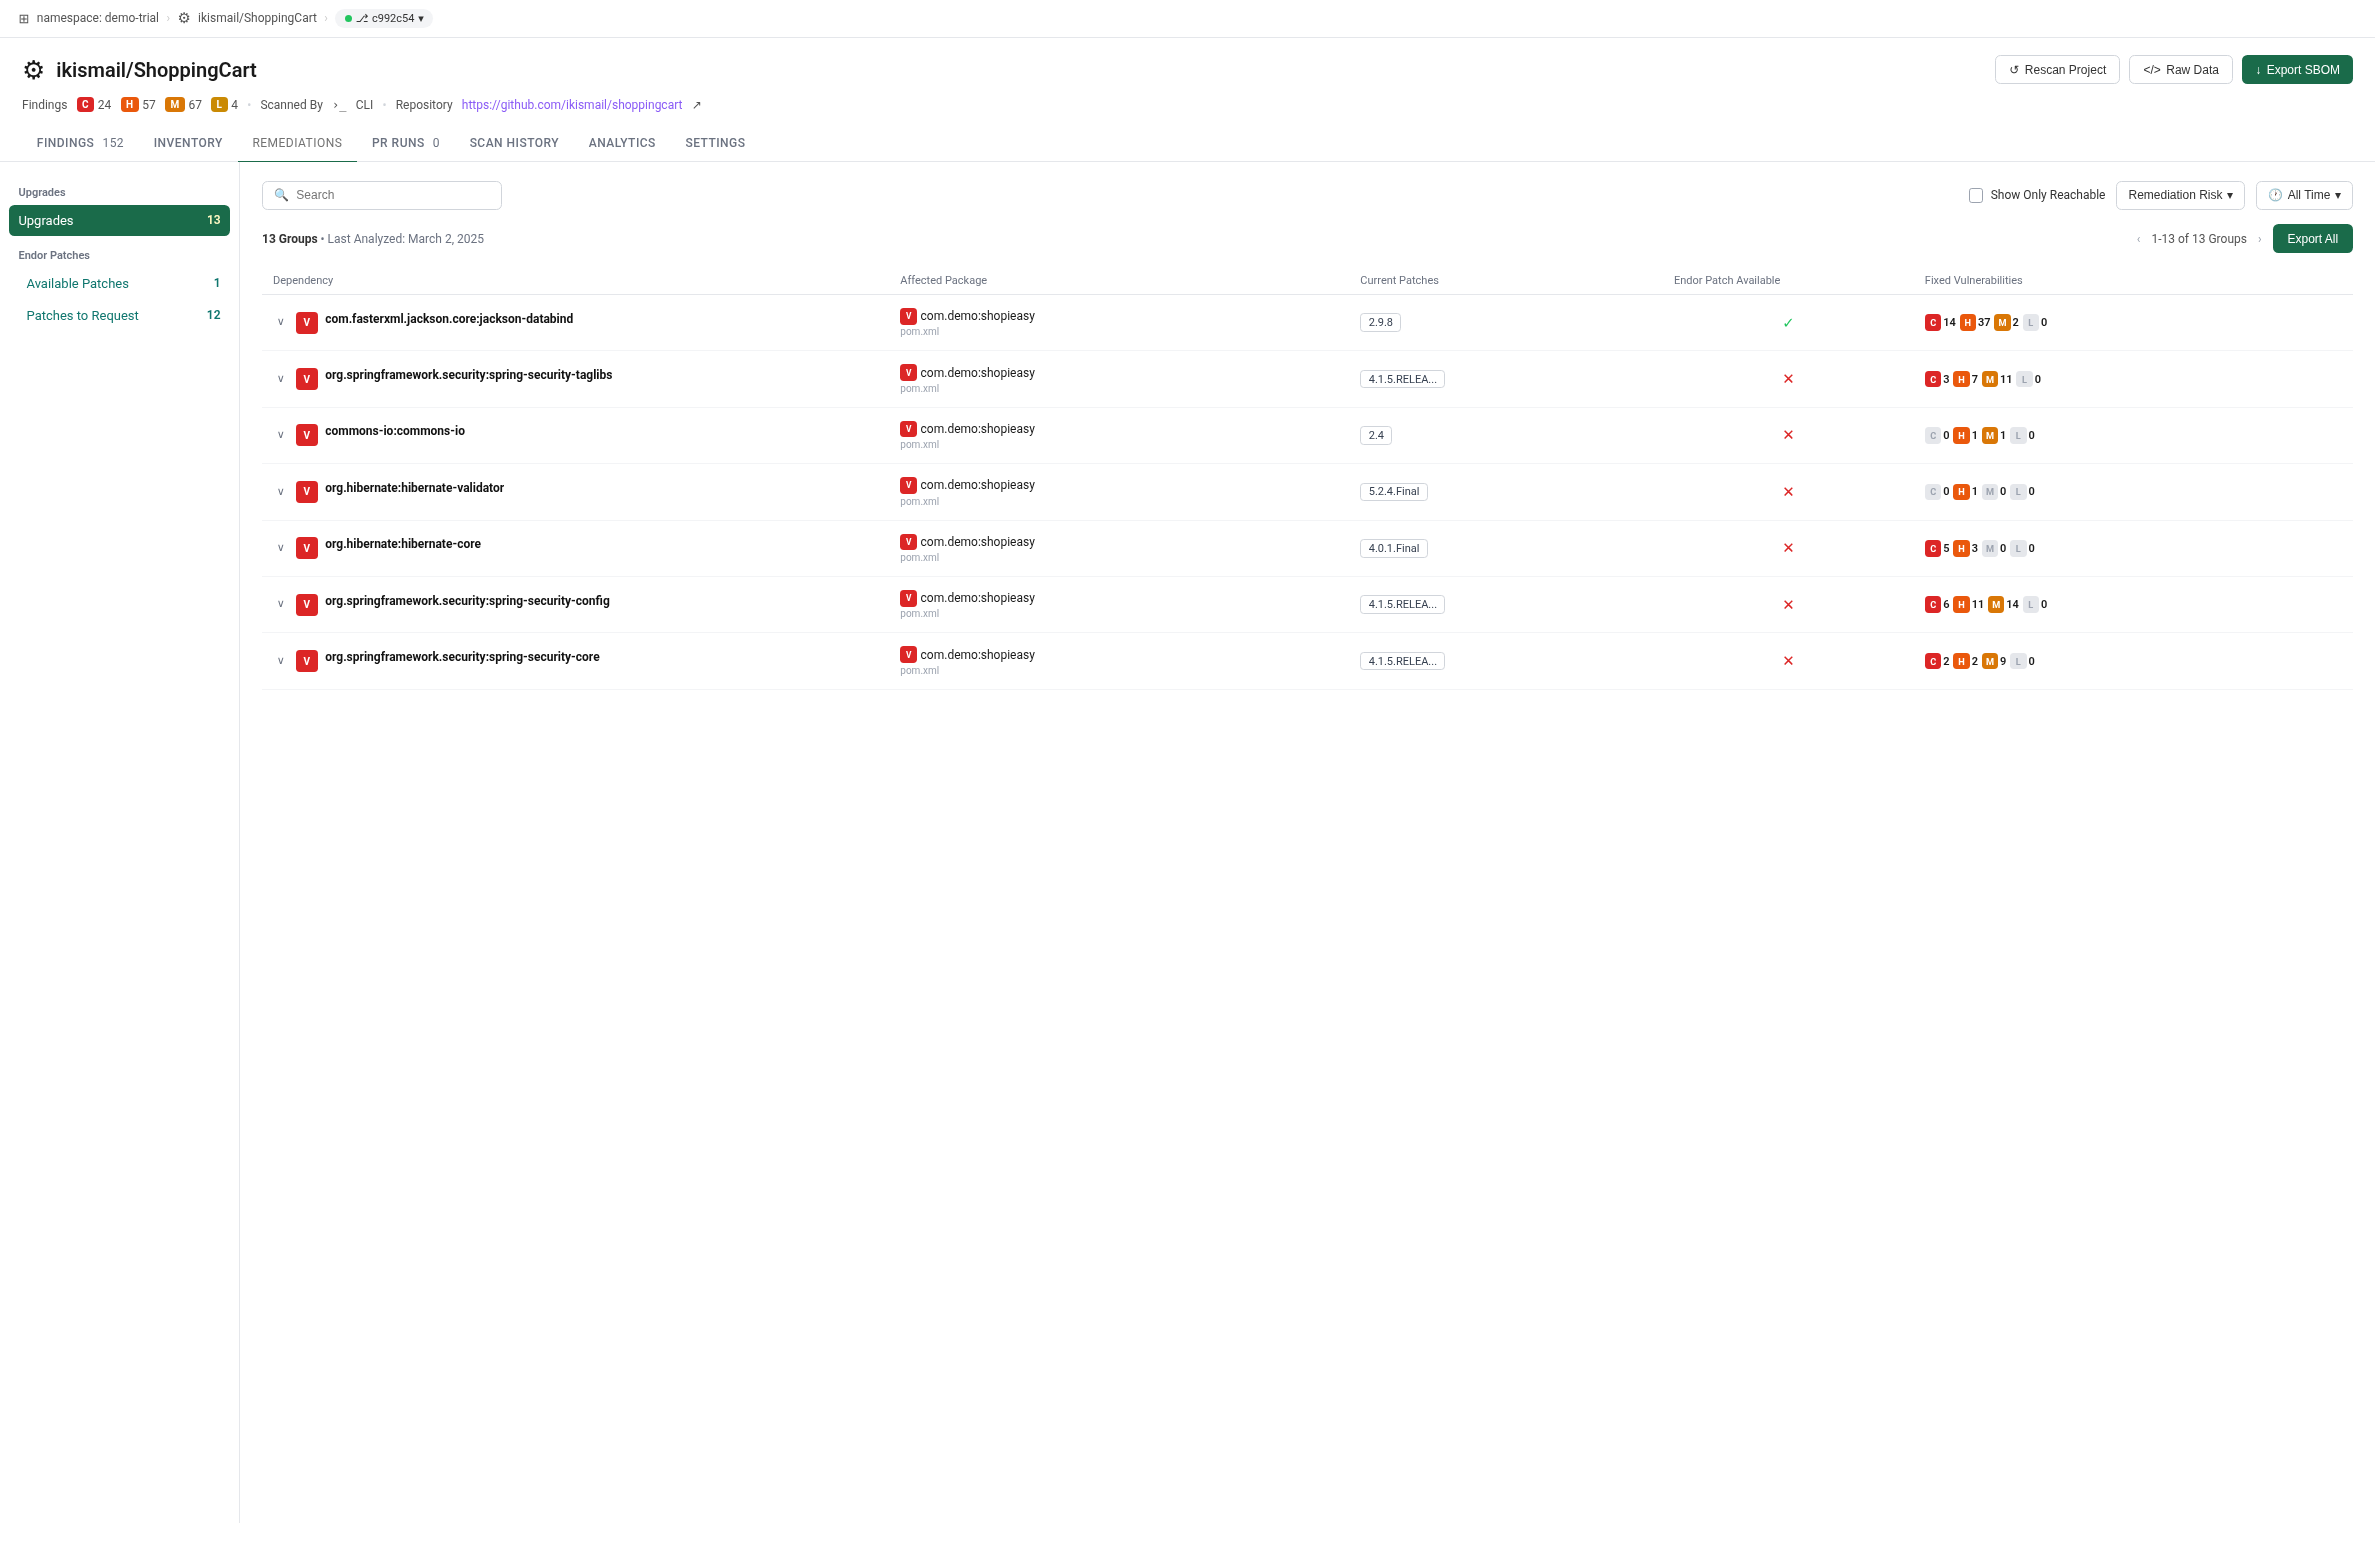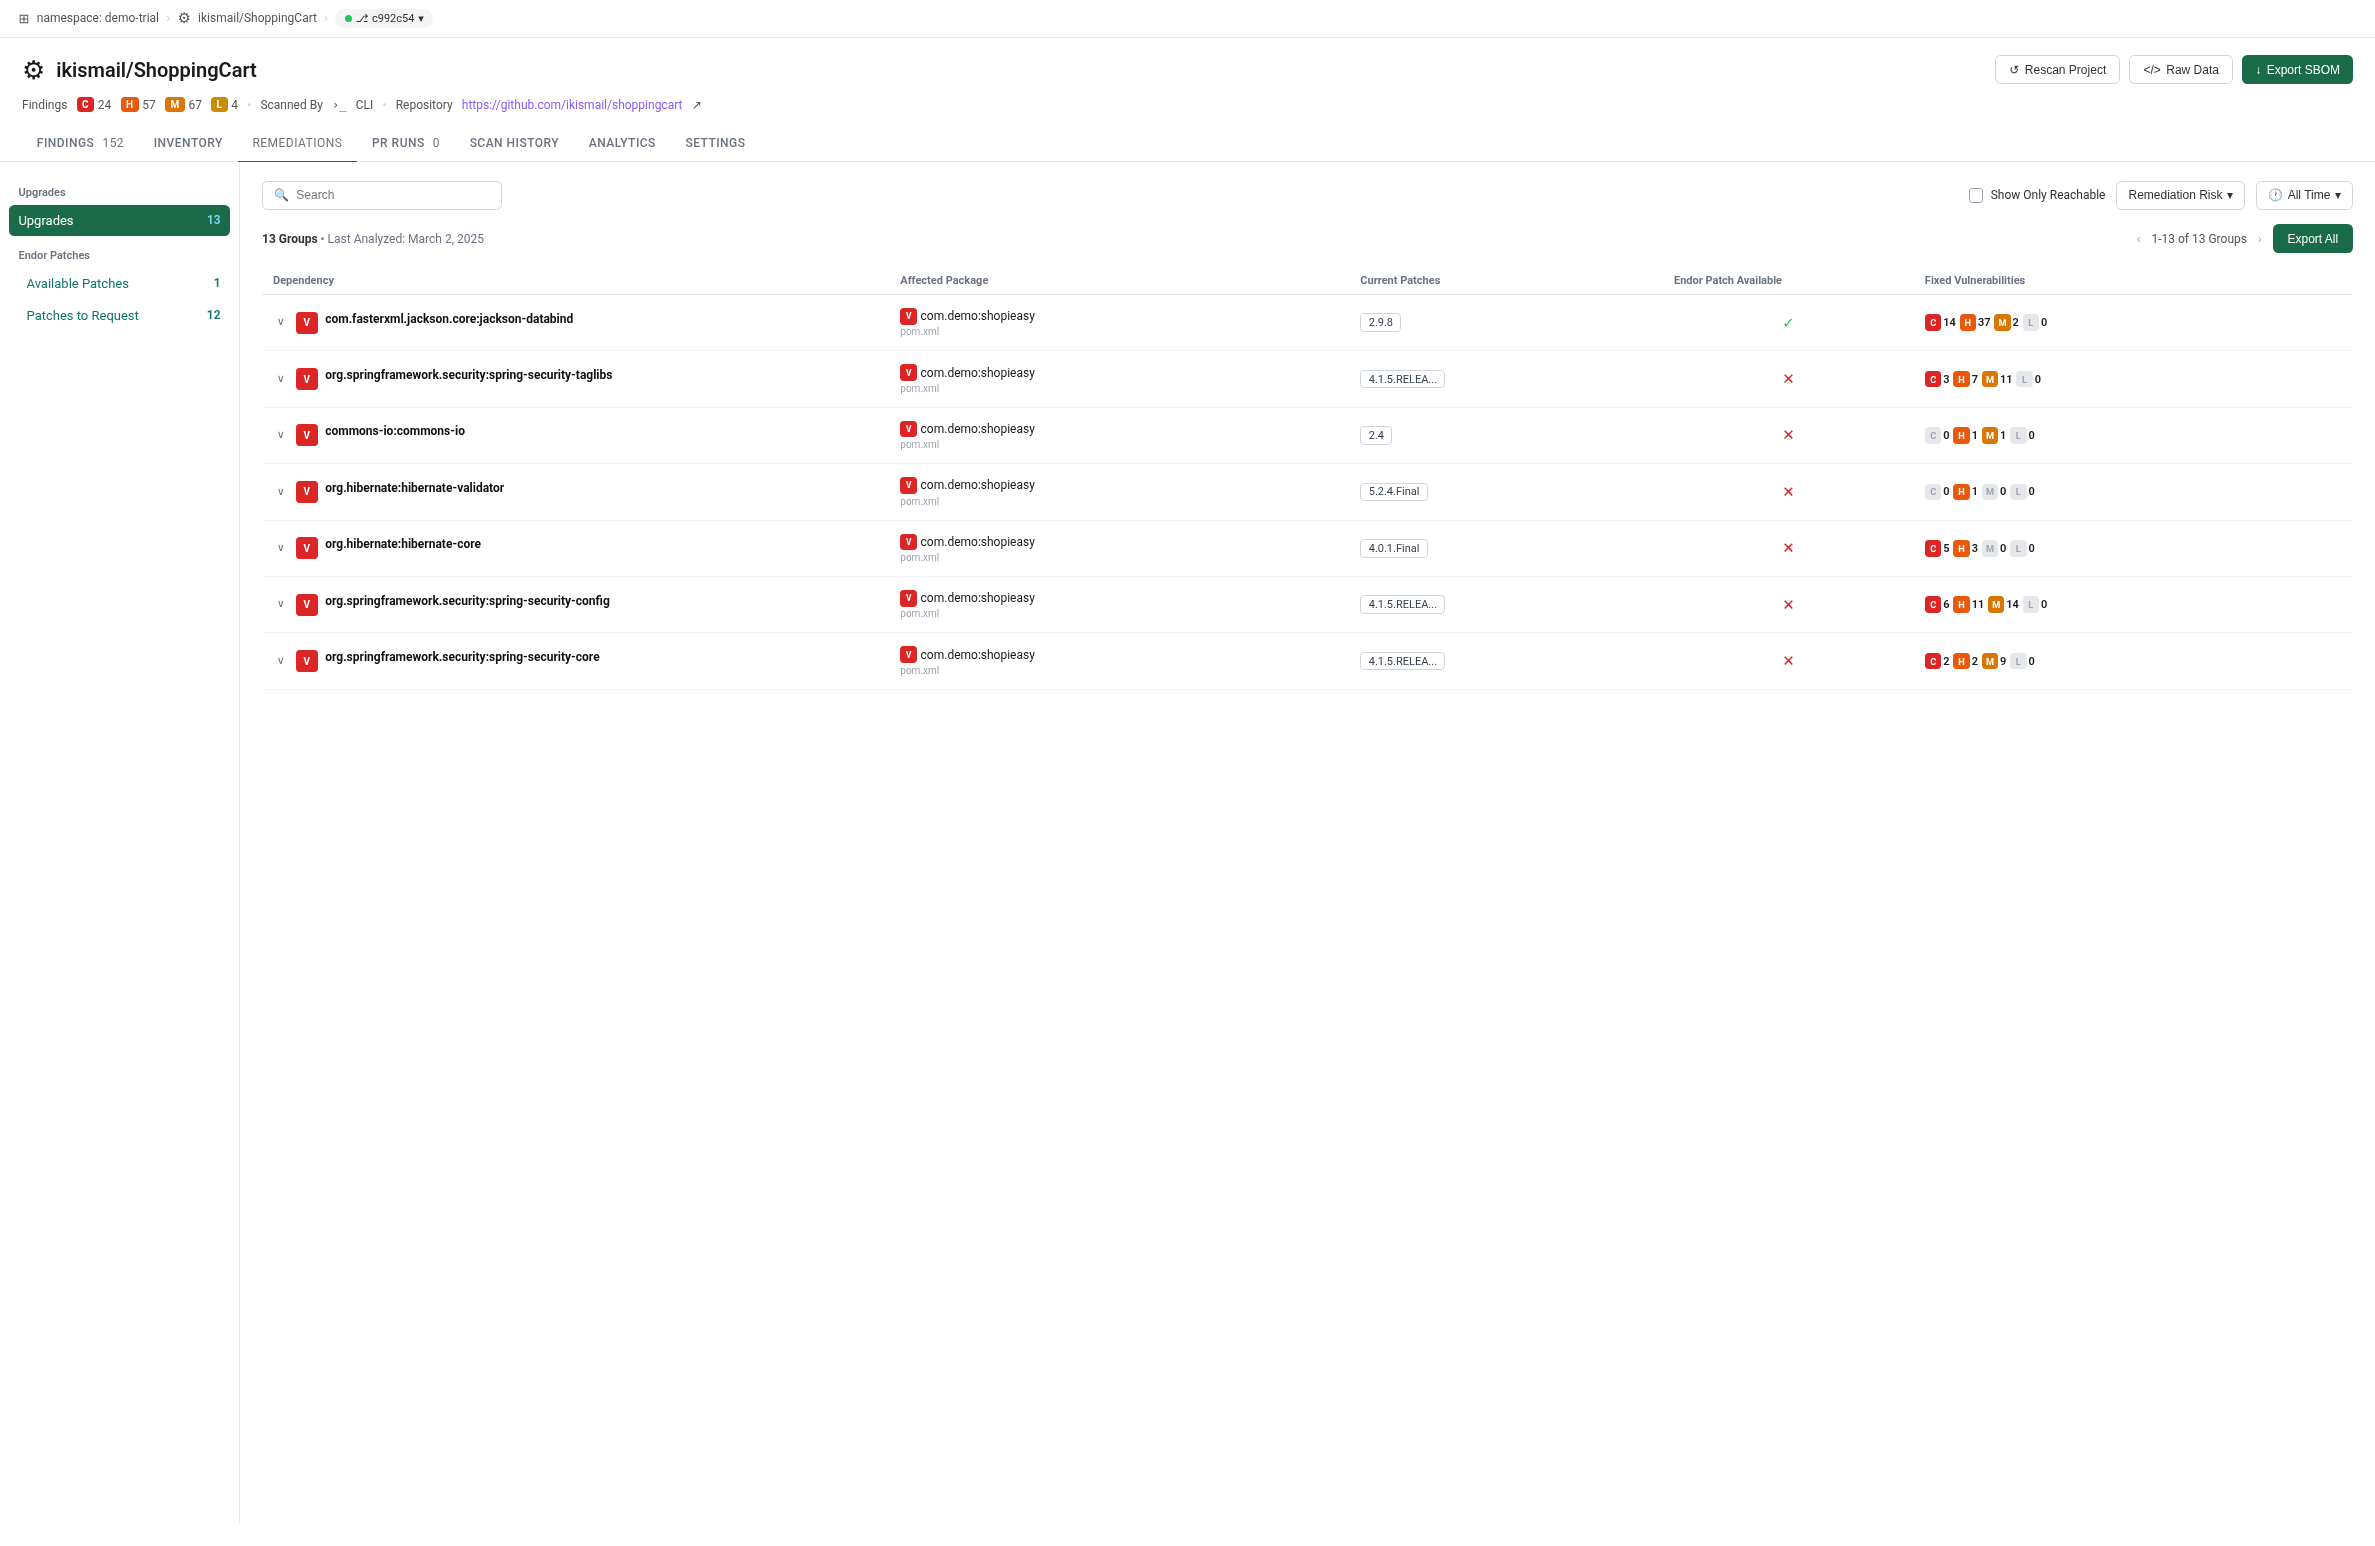--- a/index.html
+++ b/index.html
@@ -98,21 +98,21 @@
       color: #0f766e;
       margin-left: 8px;
     }
     .sidebar-item.active {
       background: #1a6b4a; color: #fff;
       border-radius: 5.5px; margin: 0 9.2px; padding: 8.3px 9.2px;
     }
     .sidebar-item .count {
       font-size: 12px; font-weight: 600;
     }
-    .sidebar-item.active .count { color: #7dd3fc; }
+    .sidebar-item.active .count { color: #fef9c3; }
     .sidebar-gap { height: 7.4px; }
 
     
     .content-area {
       flex: 1; padding: 18.5px 22px;
     }
 
     
     .content-toolbar {
       display: flex; align-items: center; justify-content: space-between;
@@ -155,21 +155,21 @@
     .pagination { display: flex; align-items: center; gap: 7.4px; font-size: 12px; color: #555; }
     .page-arrow { cursor: pointer; color: #9ca3af; padding: 0 3.7px; }
 
     
     .dep-table { width: 100%; border-collapse: collapse; }
     .dep-table thead tr {
       border-bottom: 0.9px solid #e5e7eb;
     }
     .dep-table th {
       text-align: left; padding: 7.4px 11px;
-      font-size: 11px; font-weight: 700; color: #6b7280;
+      font-size: 11px; font-weight: 400; color: #6b7280;
       text-transform: none; white-space: nowrap;
     }
     .dep-table td {
       padding: 13px 11px; vertical-align: middle;
       border-bottom: 0.9px solid #f3f4f6;
     }
 
     .dep-name { font-size: 12px; font-weight: 700; color: #111; }
 
     .version-badge {

